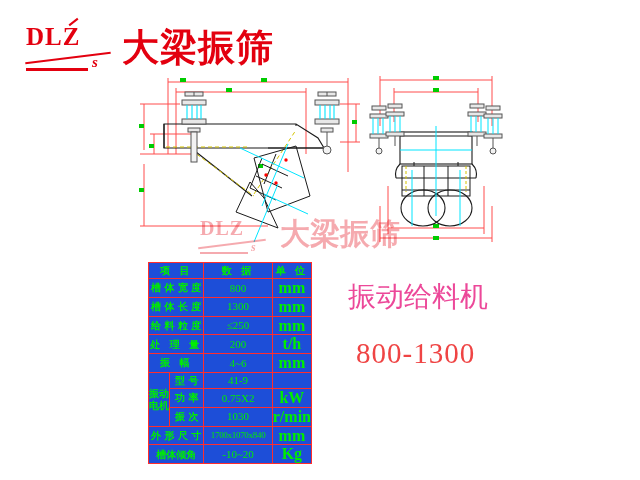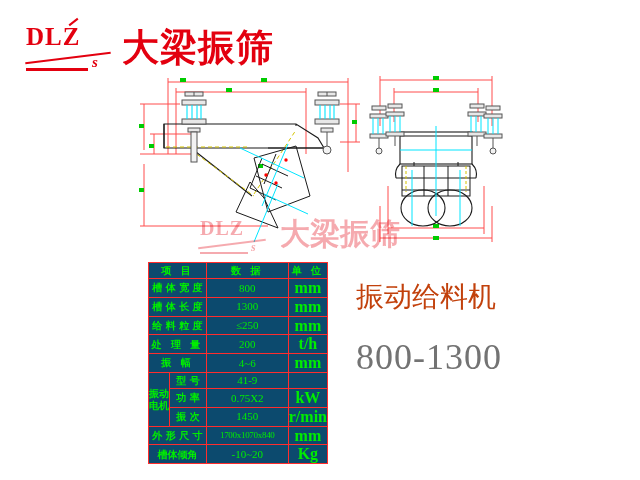--- a/index.html
+++ b/index.html
@@ -117,24 +117,24 @@
 
   
   #side-view { position: absolute; left: 136px; top: 76px; }
   #front-view { position: absolute; left: 366px; top: 66px; }
 
   
   #spec-table {
     position: absolute;
     left: 148px;
     top: 262px;
-    width: 180px;
+    width: 164px;
     border: 1px solid #808080;
     border-collapse: collapse;
-    background: #0c4a6e;
+    background: #1d4ed8;
   }
   #spec-table td {
     border: 1px solid #ff2d2d;
     color: #00ee00;
     font-family: "DejaVu Sans", sans-serif;
     font-weight: bold;
     font-size: 10px;
     line-height: 1.05;
     text-align: center;
     padding: 1px 0 0 0;
@@ -156,33 +156,33 @@
   #spec-table td.unit {
     font-family: "Liberation Serif", serif;
     font-weight: bold;
     font-size: 16px;
   }
   #spec-table td.tight { font-size: 9px; letter-spacing: -0.3px; margin-top: 39px; }
 
   
   #product-title {
     position: absolute;
-    left: 356px; top: 280px;
+    left: 348px; top: 280px;
     font-family: "DejaVu Sans", sans-serif;
     font-size: 28px;
-    color: #c2410c;
+    color: #ec4899;
     white-space: nowrap;
     line-height: 1.2;
   }
   #product-model {
     position: absolute;
     left: 356px; top: 336px;
     font-family: "Liberation Serif", serif;
-    font-size: 36px;
-    color: #737373;
+    font-size: 29px;
+    color: #ef4444;
     white-space: nowrap;
     letter-spacing: 1px;
     line-height: 1.2;
   }
 </style>
 </head>
 <body>
 
 <div id="page">
 
@@ -476,21 +476,21 @@
       </tr>
 
       <tr>
         <td class="c-sub">功 率</td>
         <td class="c-data num">0.75X2</td>
         <td class="c-unit unit">kW</td>
       </tr>
 
       <tr>
         <td class="c-sub">振 次</td>
-        <td class="c-data num">1450</td>
+        <td class="c-data num">1030</td>
         <td class="c-unit unit">r/min</td>
       </tr>
 
       <tr>
         <td class="c-item" colspan="2">外 形 尺 寸</td>
         <td class="c-data num tight">1700x1070x840</td>
         <td class="c-unit unit">mm</td>
       </tr>
 
       <tr>

